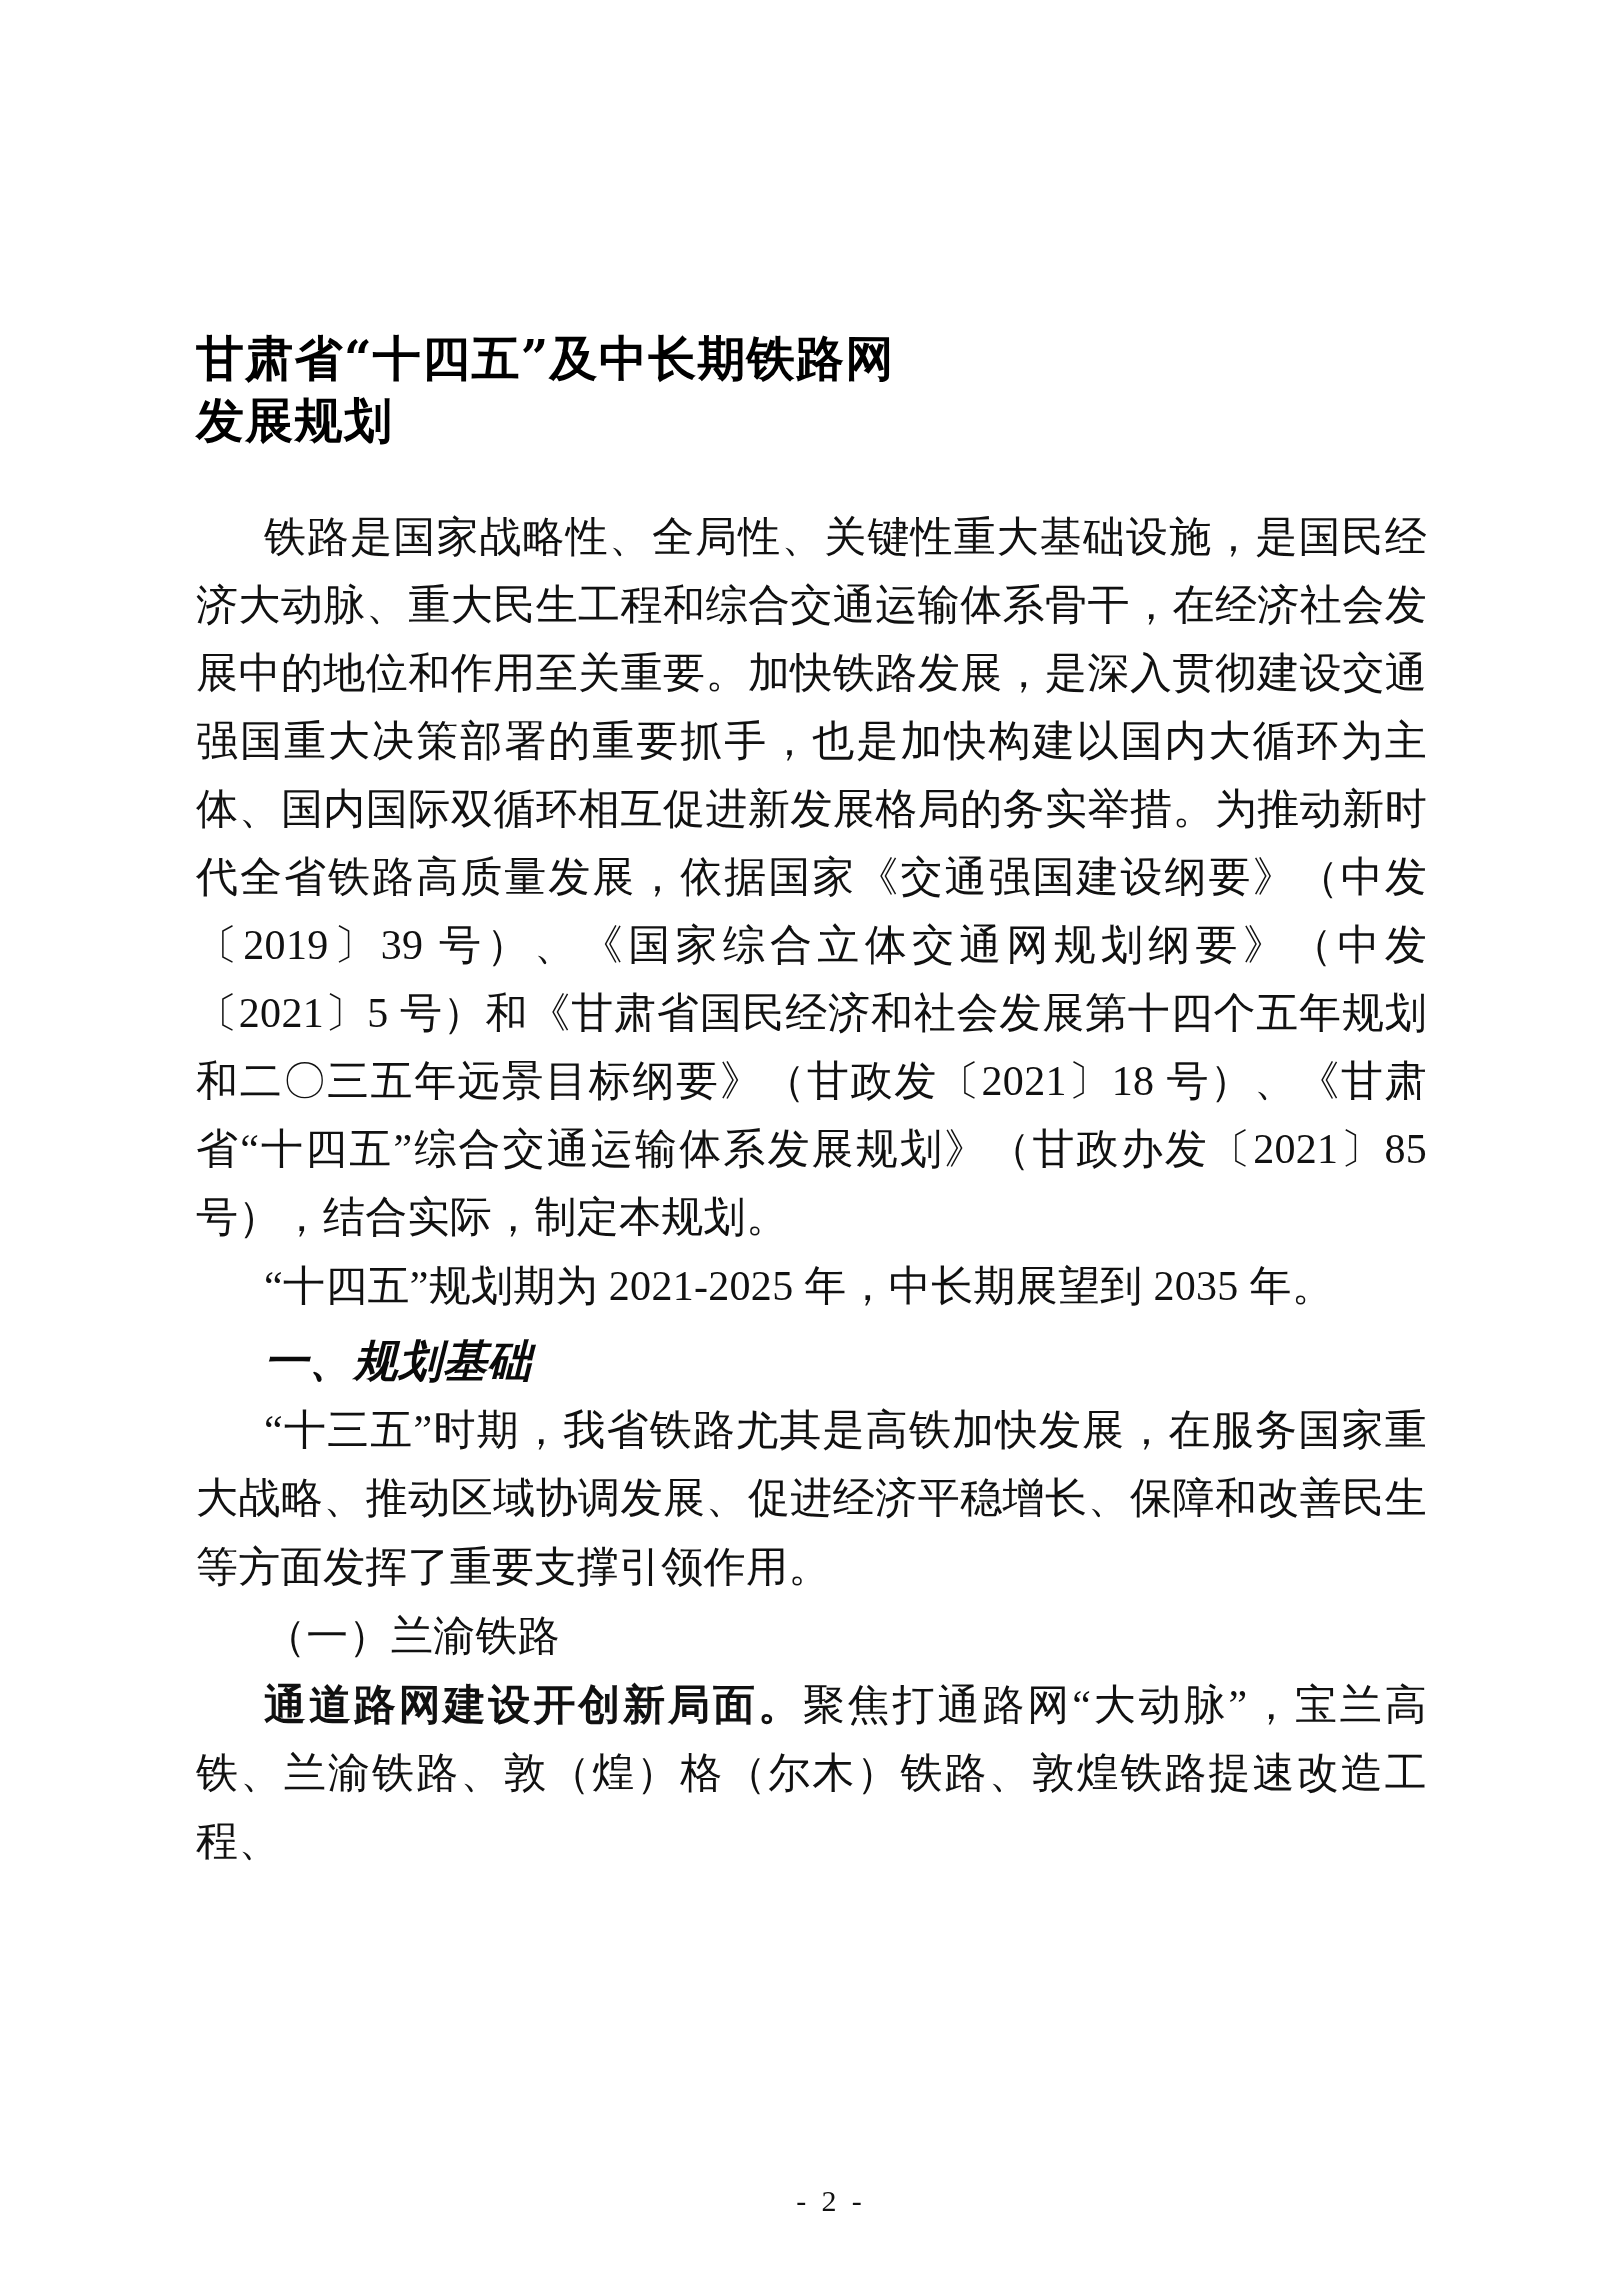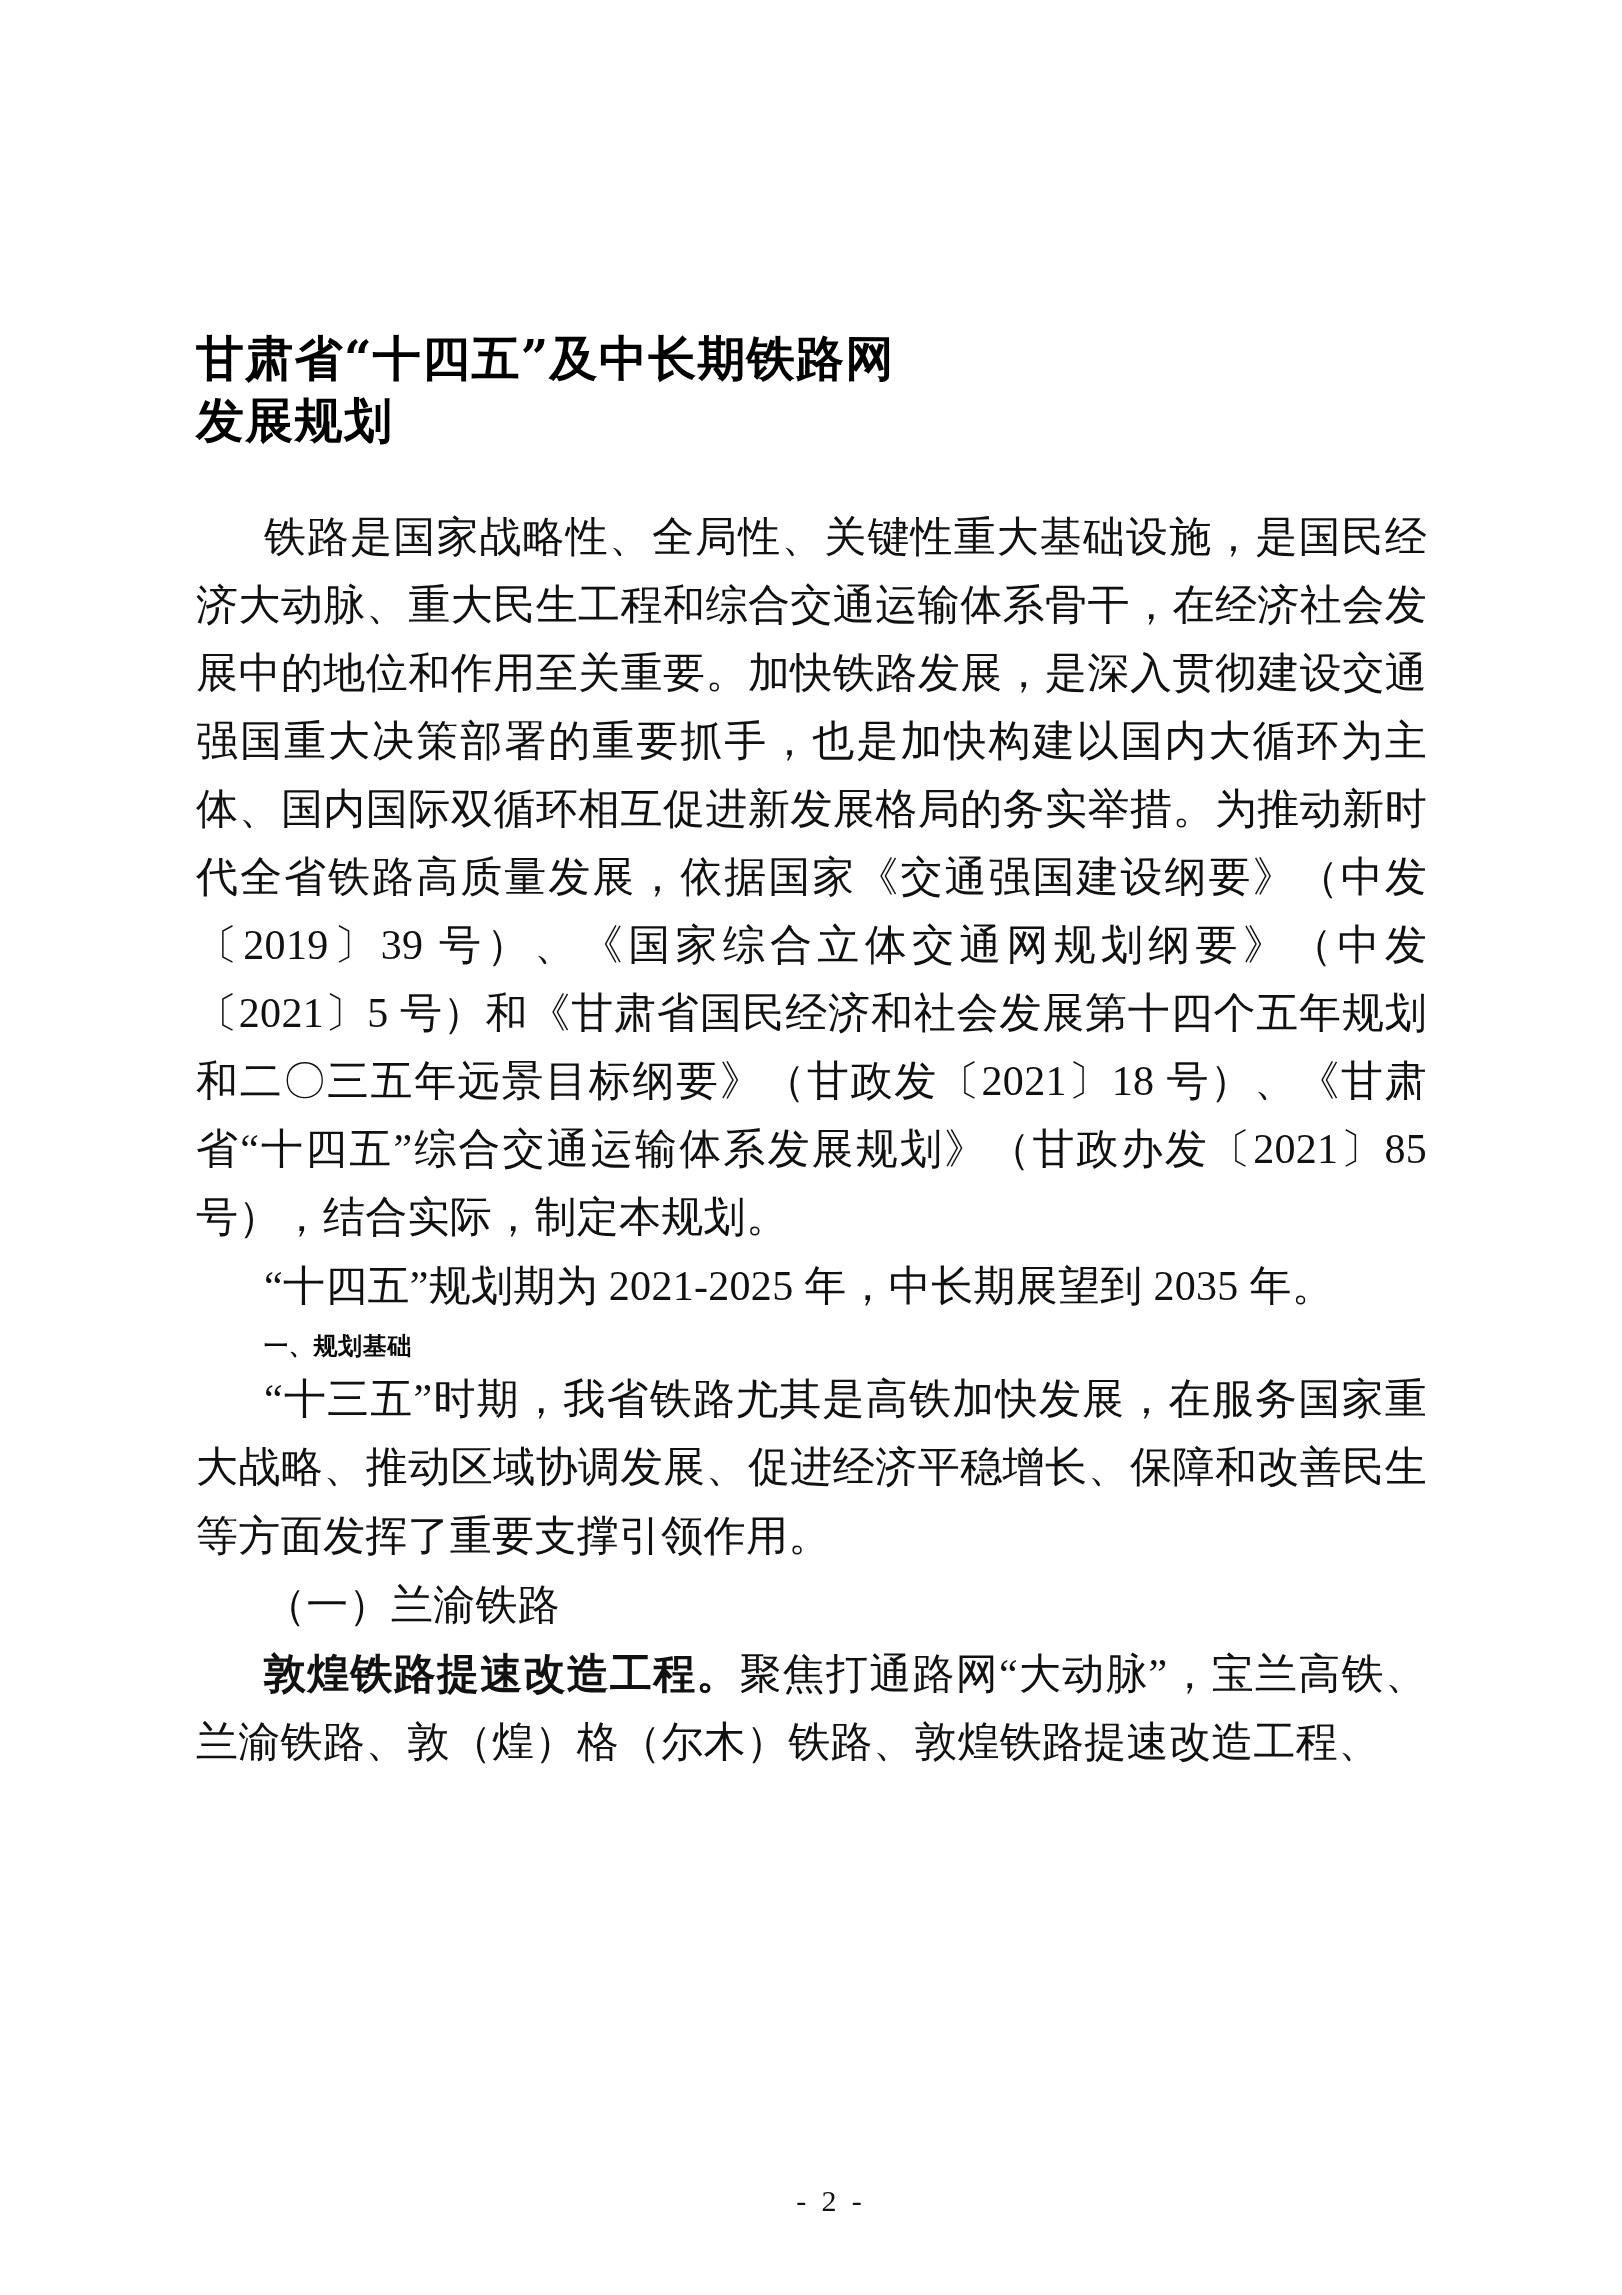--- a/index.html
+++ b/index.html
@@ -43,27 +43,28 @@
     margin: 0 0 1.3px 0;
     font-size: 42px;
     line-height: 1.62;
     text-align: justify;
     text-justify: inter-ideograph;
     text-indent: 68px;
     letter-spacing: 0.3px;
     color: #111;
   }
   h2.section-heading {
-    font-size: 24px;
+    font-size: 44px;
     font-weight: 700;
     font-family: "DejaVu Serif", "Liberation Serif", serif;
     margin: 6.5px 0 1.3px 0;
     text-indent: 68px;
     letter-spacing: 0.7px;
     line-height: 1.55;
+    font-style: italic;
   }
   .subheading {
     font-weight: 400;
   }
   .bold-lead {
     font-weight: 700;
     font-family: "DejaVu Serif", "Liberation Serif", serif;
   }
   .page-number {
     position: absolute;
@@ -94,21 +95,21 @@
 
     <p class="para">“十四五”规划期为 2021-2025 年，中长期展望到 2035 年。</p>
 
     <h2 class="section-heading">一、规划基础</h2>
 
     <p class="para">“十三五”时期，我省铁路尤其是高铁加快发展，在服务国家重大战略、推动区域协调发展、促进经济平稳增长、保障和改善民生等方面发挥了重要支撑引领作用。</p>
 
     <p class="para subheading">（一）兰渝铁路</p>
 
     <p class="para">
-      <span class="bold-lead">敦煌铁路提速改造工程。</span><span>聚焦打通路网“大动脉”，宝兰高铁、兰渝铁路、敦（煌）格（尔木）铁路、敦煌铁路提速改造工程、</span>
+      <span class="bold-lead">通道路网建设开创新局面。</span><span>聚焦打通路网“大动脉”，宝兰高铁、兰渝铁路、敦（煌）格（尔木）铁路、敦煌铁路提速改造工程、</span>
     </p>
 
   </div>
 
   <div class="page-number">- 2 -</div>
 
 </div>
 
 
 </body></html>

